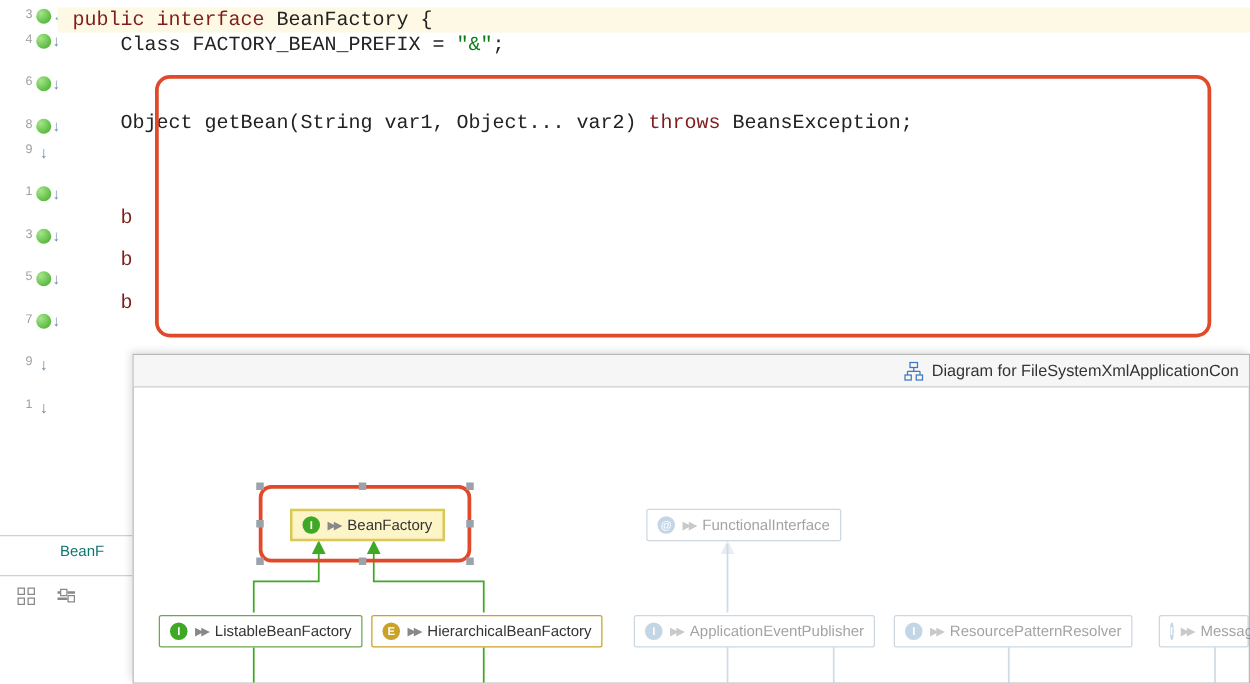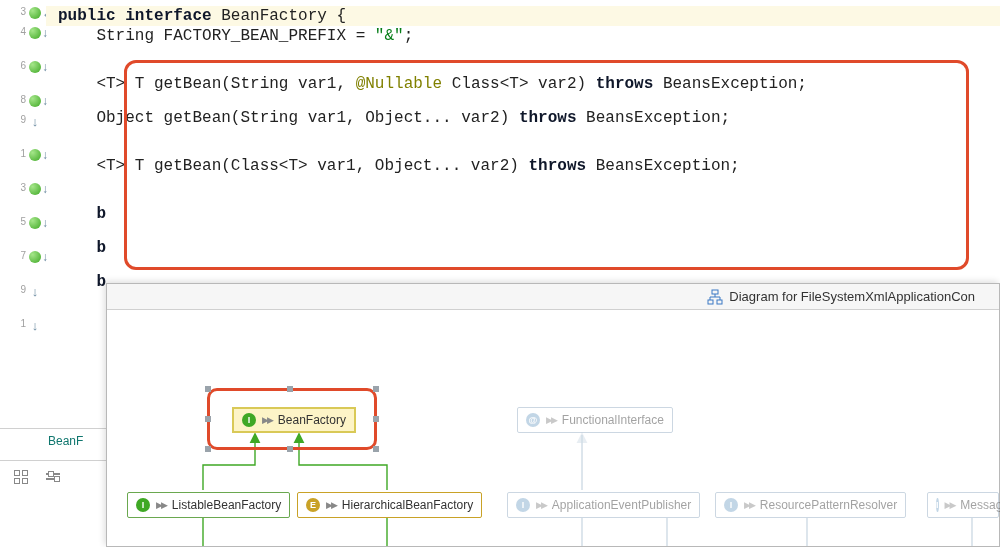--- a/index.html
+++ b/index.html
@@ -71,21 +71,21 @@
   .code-line {
     font-family: "Consolas", "Courier New", monospace;
     font-size: 16px;
     white-space: pre;
     color: #222;
     line-height: 20px;
     padding-left: 12px;
   }
   .line-pad { height: 14px; }
   .hl-line { background: #fdf9e4; }
-  .kw { color: #0f172a; font-weight: bold; }
+  .kw { color: #7f1d1d; font-weight: normal; }
   .str { color: #067d17; }
   .ann { color: #808000; }
   .redbox {
     position: absolute;
     border: 3px solid #e04a2a;
     border-radius: 12px;
     pointer-events: none;
   }
   .redbox.code {
     left: 78px; top: 60px;
@@ -157,21 +157,21 @@
     background: #fff;
     border: 1px solid #b8b8b8;
     box-shadow: -2px -2px 6px rgba(0,0,0,0.12);
   }
   .diagram-title {
     height: 26px;
     border-bottom: 1px solid #d0d0d0;
     display: flex;
     align-items: center;
     justify-content: flex-end;
-    padding-right: 24px;
+    padding-right: 8px;
     gap: 6px;
     font-size: 13px;
     color: #333;
     background: #f6f6f6;
   }
   .diagram-title .ico {
     width: 16px; height: 16px;
     display: inline-flex;
     align-items: center; justify-content: center;
     color: #3b78c4;
@@ -351,29 +351,27 @@
         <span class="gutter-num"></span>
         <span class="gutter-icon"></span>
       </div>
       <div class="gutter-row" style="height: 20px;">
         <span class="gutter-num">1</span>
         <span class="gutter-icon" style="color: rgb(107, 138, 160);">↓</span>
       </div>
     </div>
   <div class="code-pane">
     <div class="code-line hl-line"><span class="kw">public</span> <span class="kw">interface</span><span> BeanFactory {</span></div>
-    <div class="code-line"><span>    String FACTORY_BEAN_PREFIX = </span><span class="str">"&amp;"</span><span>;</span></div>
-    <div class="line-pad"></div>
-    <div class="line-pad"></div>
-    <div class="code-line"><span>    &lt;T&gt; T getBean(String var1, </span><span class="ann">@Nullable</span><span> Class&lt;T&gt; var2) </span><span class="kw">throws</span><span> BeansException;</span></div>
+    <div class="code-line"><span>    Class FACTORY_BEAN_PREFIX = </span><span class="str">"&amp;"</span><span>;</span></div>
+    <div class="line-pad"></div>
+    <div class="line-pad"></div>
     <div class="line-pad"></div>
     <div class="code-line"><span>    Object getBean(String var1, Object... var2) </span><span class="kw">throws</span><span> BeansException;</span></div>
     <div class="line-pad"></div>
     <div class="line-pad"></div>
-    <div class="code-line"><span>    &lt;T&gt; T getBean(Class&lt;T&gt; var1, Object... var2) </span><span class="kw">throws</span><span> BeansException;</span></div>
     <div class="line-pad"></div>
     <div class="line-pad"></div>
     <div class="code-line"><span class="kw">    b</span></div>
     <div class="line-pad"></div>
     <div class="code-line"><span class="kw">    b</span></div>
     <div class="line-pad"></div>
     <div class="code-line"><span class="kw">    b</span></div>
 
     <div class="redbox code"></div>
   </div>

